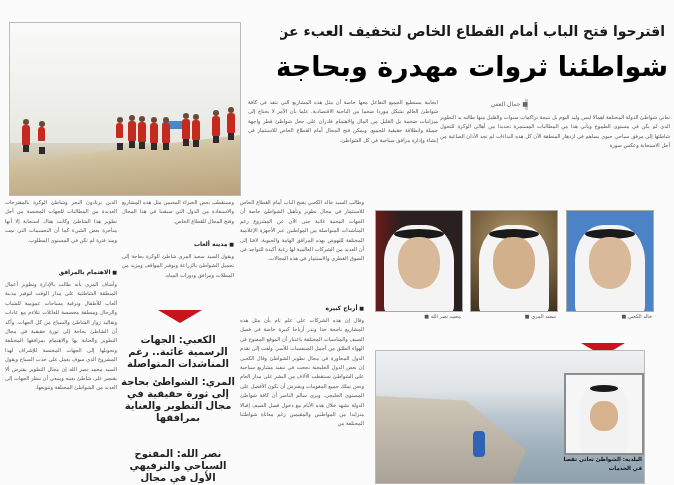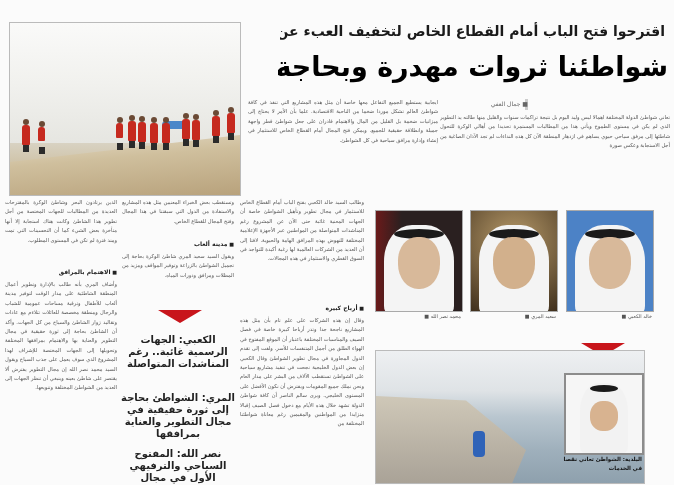--- a/index.html
+++ b/index.html
@@ -137,21 +137,21 @@
 </div>
 
 <div class="abs rtl" style="left:122px;top:198px;width:112px;height:90px;overflow:hidden;">
   <div class="textcol" style="height:38px;">وتستقطب بعض الخبراء المعنيين مثل هذه المشاريع والاستفادة من الدول التي سبقتنا في هذا المجال وفتح المجال للقطاع الخاص.</div>
   <div class="subhead">مدينة ألعاب</div>
   <div class="textcol" style="height:30px;">ويقول السيد سعيد المري شاطئ الوكرة بحاجة إلى تجميل الشواطئ بالزراعة وتوفير المواقف ومزيد من المظلات ومرافق ودورات المياه.</div>
 </div>
 
 <div class="chevron" style="left:158px;top:310px;"></div>
 <div class="abs pullquote" style="left:120px;top:334px;width:116px;">الكعبي: الجهات الرسمية غائبة.. رغم المناشدات المتواصلة</div>
-<div class="abs pullquote" style="left:120px;top:376px;width:116px;margin-top:16px;">المري: الشواطئ بحاجة إلى ثورة حقيقية في مجال التطوير والعناية بمرافقها</div>
+<div class="abs pullquote" style="left:120px;top:376px;width:116px;">المري: الشواطئ بحاجة إلى ثورة حقيقية في مجال التطوير والعناية بمرافقها</div>
 <div class="abs pullquote" style="left:120px;top:448px;width:116px;">نصر الله: المفتوح السياحي والترفيهي الأول في مجال</div>
 
 <div class="abs rtl" style="left:5px;top:198px;width:112px;height:287px;overflow:hidden;">
   <div class="textcol" style="height:66px;">الذين يرتادون البحر وشاطئ الوكرة بالمقترحات العديدة من المطالبات للجهات المختصة من أجل تطوير هذا الشاطئ وكانت هناك استجابة إلا أنها متأخرة بعض الشيء كما أن التحسينات التي تمت ومنذ فترة لم تكن في المستوى المطلوب.</div>
   <div class="subhead">الاهتمام بالمرافق</div>
   <div class="textcol" style="height:205px;">وأضاف المري بأنه طالب بالإدارة وتطوير أعمال المنطقة الشاطئية على مدار الوقت لتوفير مدينة ألعاب للأطفال وترقية مساحات عمومية للشباب والرجال ومنطقة مخصصة للعائلات تتلاءم مع عادات وتقاليد زوار الشاطئ والسياح من كل الجهات. وأكد أن الشاطئ بحاجة إلى ثورة حقيقية في مجال التطوير والعناية بها والاهتمام بمرافقها المختلفة وتحويلها إلى الجهات المختصة للإشراف لهذا المشروع الذي سوف يعمل على جذب السياح ويقول السيد محمد نصر الله إن مجال التطوير يفترض ألا يقتصر على شاطئ بعينه وينبغي أن تنظر الجهات إلى العديد من الشواطئ المختلفة وتنويعها.</div>
 </div>
 
 <div class="portrait" style="left:566px;background:#4c82c6;">
   <div class="ghutra"></div>

